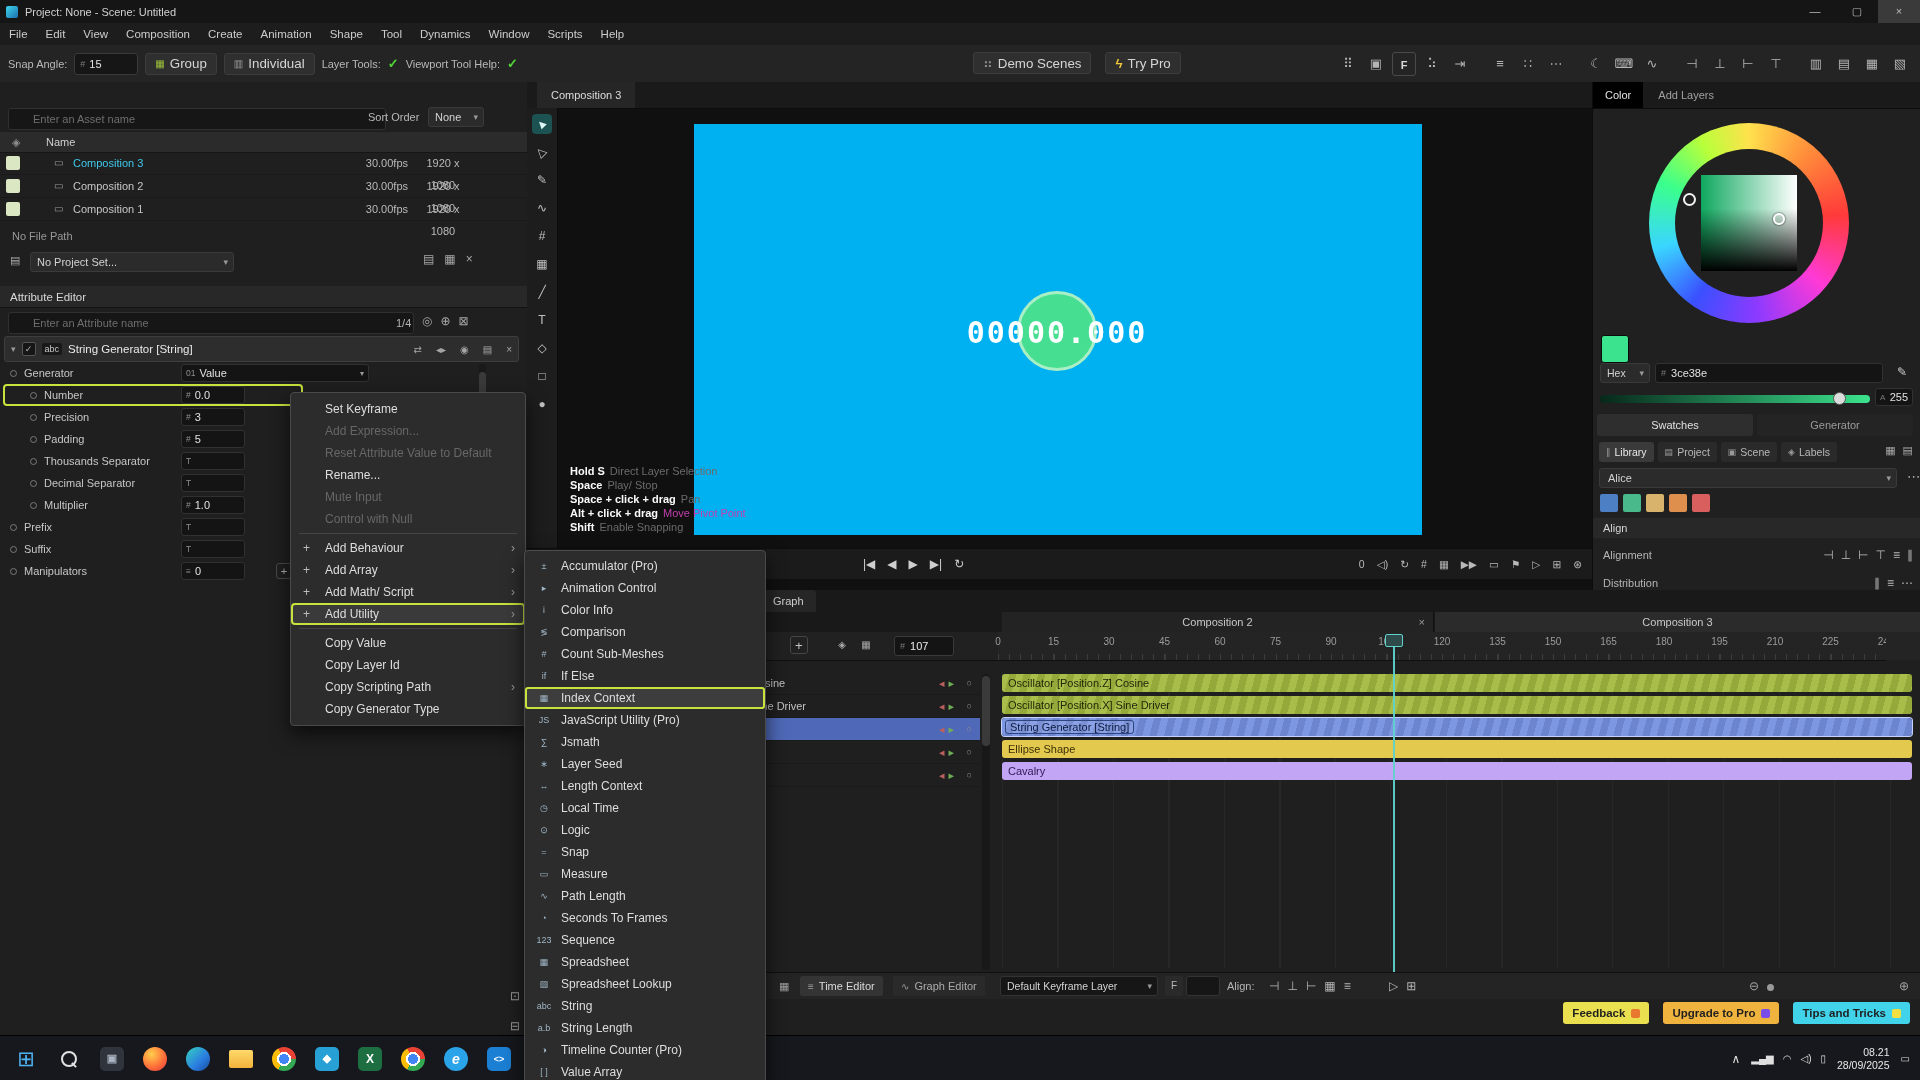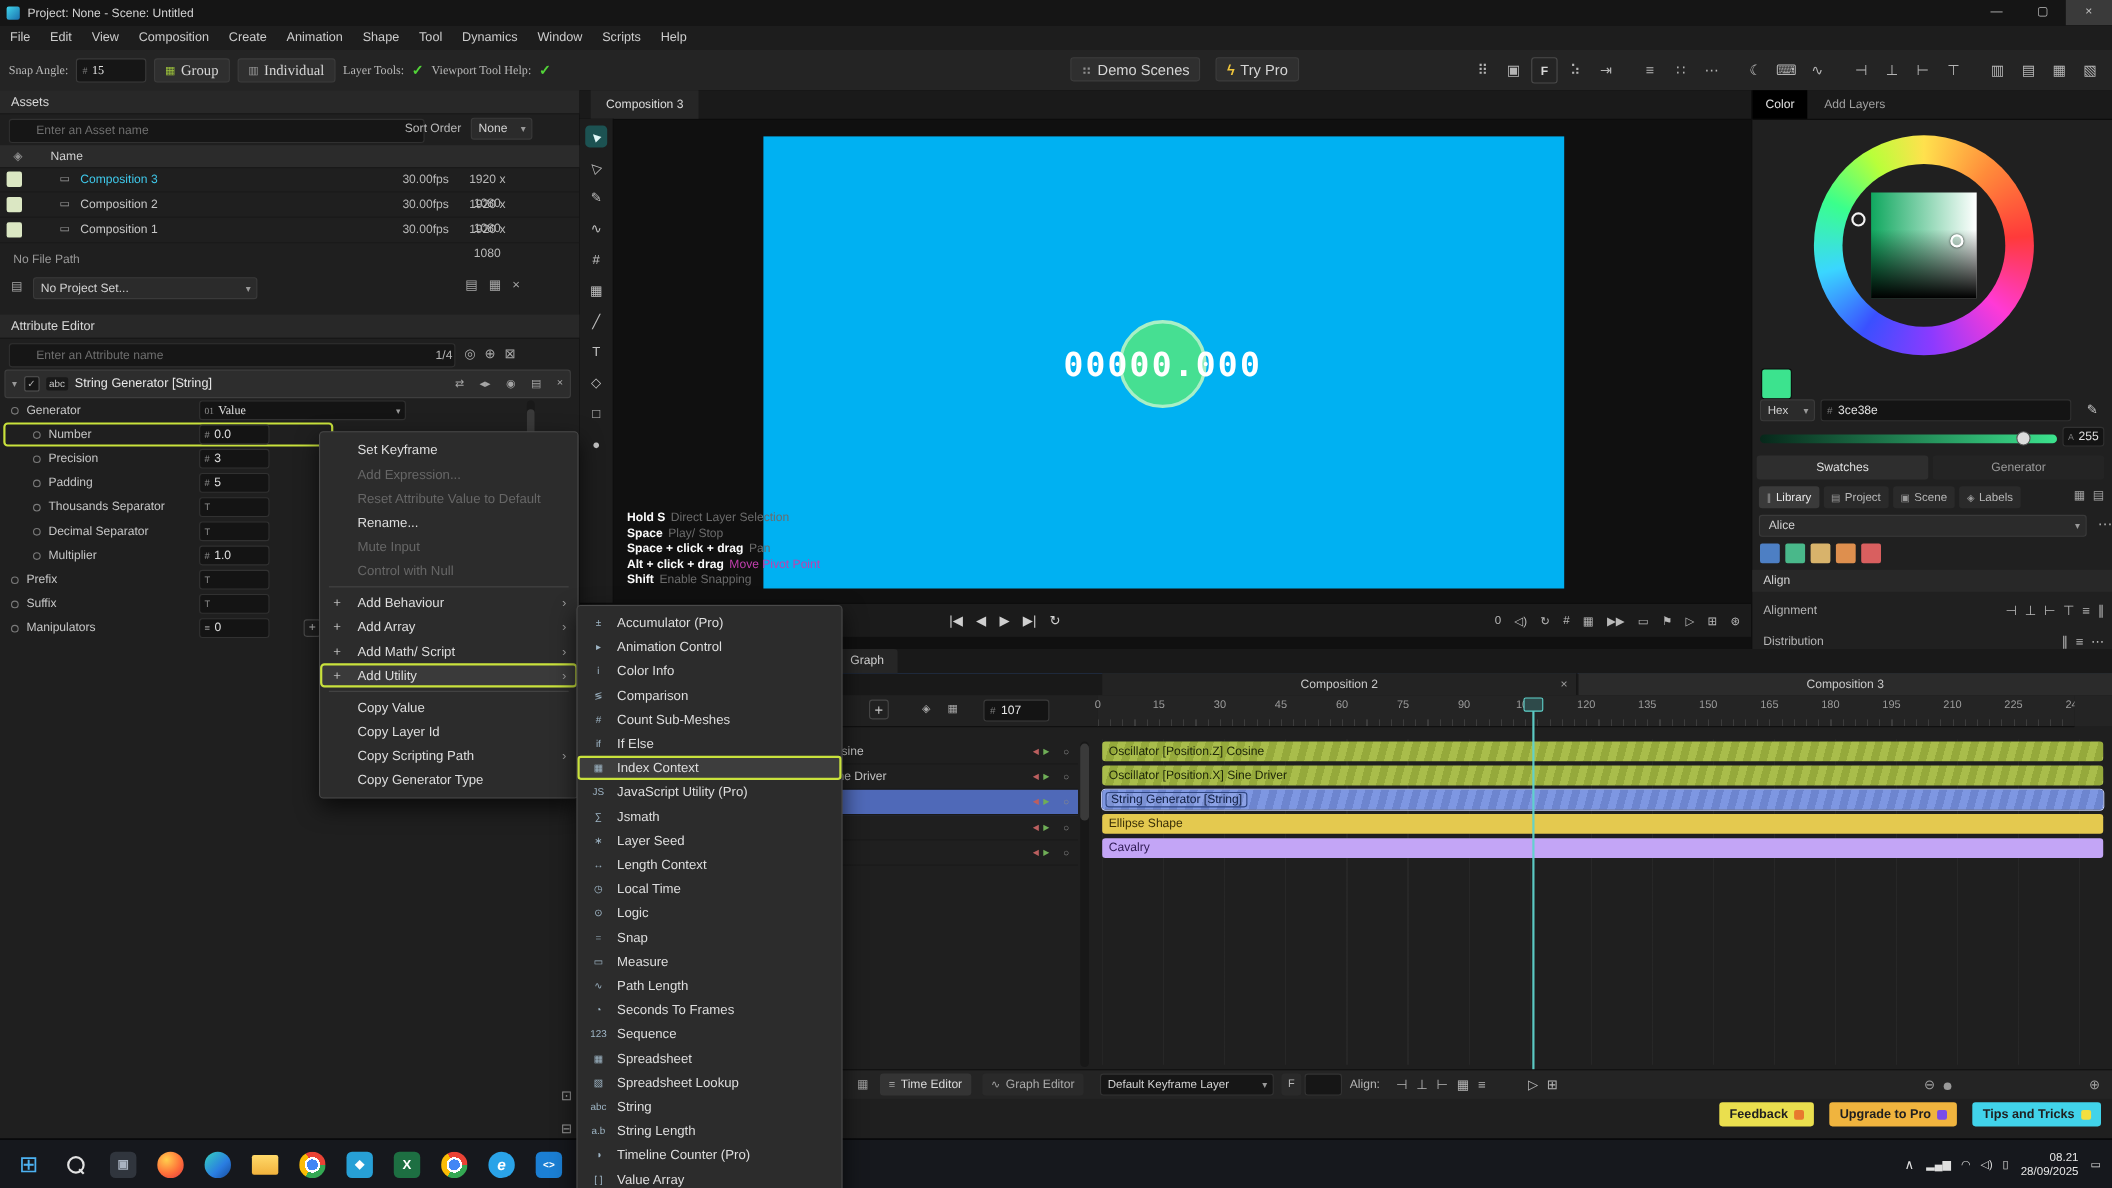--- a/index.html
+++ b/index.html
@@ -15,21 +15,21 @@
   .wctrls{margin-left:auto;display:flex;}
   .wctrls span{width:42px;text-align:center;line-height:23px;color:#bdbdbd;font-size:11px;}
   .wctrls span:last-child{background:#3a3a3a;}
 
   
   .menubar{position:absolute;left:0;top:23px;width:1920px;height:22px;background:#1d1d1d;display:flex;border-bottom:1px solid #101010;}
   .menubar div{padding:0 9px;line-height:22px;color:#cccccc;font-size:11.5px;}
 
   
   .toolbar{position:absolute;left:0;top:45px;width:1920px;height:37px;background:#242424;border-bottom:1px solid #121212;}
-  .tl-group{position:absolute;left:8px;top:0;height:37px;display:flex;align-items:center;gap:7px;font-family:Liberation Serif, serif;}
+  .tl-group{position:absolute;left:8px;top:0;height:37px;display:flex;align-items:center;gap:7px;}
   .tlabel{color:#b8b8b8;}
   .tinput{width:52px;height:20px;background:#161616;border:1px solid #3a3a3a;border-radius:3px;display:flex;align-items:center;padding:0 5px;gap:4px;color:#e3e3e3;}
   .tinput .h{color:#7b7b7b;font-size:9px;}
   .tbtn{height:22px;background:#2f2f2f;border:1px solid #3c3c3c;border-radius:3px;display:flex;align-items:center;gap:5px;padding:0 9px;color:#d5d5d5;}
   .tbtn .gi{color:#9cc23c;font-size:10px;}
   .tbtn .ii{color:#9a9a9a;font-size:10px;}
   .chk{color:#52d338;font-weight:bold;font-size:13px;}
   .midbtns{position:absolute;left:973px;top:7px;display:flex;gap:14px;}
   .midbtns .tbtn .di{color:#8f8f8f;}
   .midbtns .tbtn .zap{color:#f0c63c;font-weight:bold;}
@@ -64,21 +64,21 @@
   .cbx{width:12px;height:12px;background:#161616;border:1px solid #555;border-radius:2px;color:#b5b5b5;font-size:9px;line-height:12px;text-align:center;}
   .badge{background:#191919;border-radius:2px;font-size:9px;padding:1px 3px;color:#c8c8c8;}
   .ntitle{color:#e8e8e8;font-size:11.5px;flex:1;}
   .nico{color:#a5a5a5;font-size:10px;margin-left:6px;}
   .attrows .arw{position:relative;height:22px;}
   .arw .sck{position:absolute;left:10px;top:8px;width:5px;height:5px;border:1px solid #7a7a7a;border-radius:50%;}
   .arw.ind .sck{left:30px;}
   .arw .lb{position:absolute;left:24px;line-height:22px;color:#c6c6c6;}
   .arw.ind .lb{left:44px;}
   .vbox{position:absolute;left:181px;top:2px;height:18px;width:64px;background:#141414;border:1px solid #313131;border-radius:3px;display:flex;align-items:center;box-sizing:border-box;}
-  .arw.wide .vbox{width:188px;font-family:Liberation Serif, serif;}
+  .arw.wide .vbox{width:188px;}
   .vbox .vi{color:#8f8f8f;font-size:8.5px;padding:0 4px;}
   .vbox .vv{color:#e0e0e0;}
   .vbox .vc{margin-left:auto;color:#9a9a9a;font-size:8px;padding-right:4px;}
   .pbtn{display:none;}
   .pbtn.show{display:block;position:absolute;left:276px;top:3px;width:16px;height:16px;border:1px solid #4a4a4a;border-radius:3px;color:#b5b5b5;text-align:center;line-height:14px;box-sizing:border-box;}
   .arw.hl::before{content:"";position:absolute;left:3px;top:0;width:300px;height:22px;border:2px solid #c9e23c;border-radius:4px;box-sizing:border-box;pointer-events:none;}
   .ascroll{position:absolute;left:479px;width:7px;background:#191919;border-radius:4px;}
   .ascroll .th{position:absolute;left:0;top:8px;width:7px;height:70px;background:#3a3a3a;border-radius:4px;}
 
   
@@ -312,21 +312,20 @@
         <button>⊢</button>
         <button>⊤</button>
         <button>▥</button>
         <button>▤</button>
         <button>▦</button>
         <button>▧</button>
       </div>
   </div>
 
   <div class="leftcol">
-    <div class="phead" style="top:0;">Assets</div>
     <span class="mag" style="left:12px;top:29px;"></span>
     <input class="searchin" style="left: 8px; top: 26px; width: 348px;" placeholder="Enter an Asset name">
     <span class="tlabel abs" style="left:368px;top:22px;line-height:26px;">Sort Order</span>
     <div class="dd abs" style="left:428px;top:25px;width:56px;height:20px;padding-left:6px;box-sizing:border-box;">
       <span>None</span>
         <span class="cv">▾</span>
     </div>
     <div class="colhead" style="top:50px;">
       <span class="abs" style="left:12px;color:#8f8f8f;">◈</span>
       <span class="abs" style="left:46px;">Name</span>

